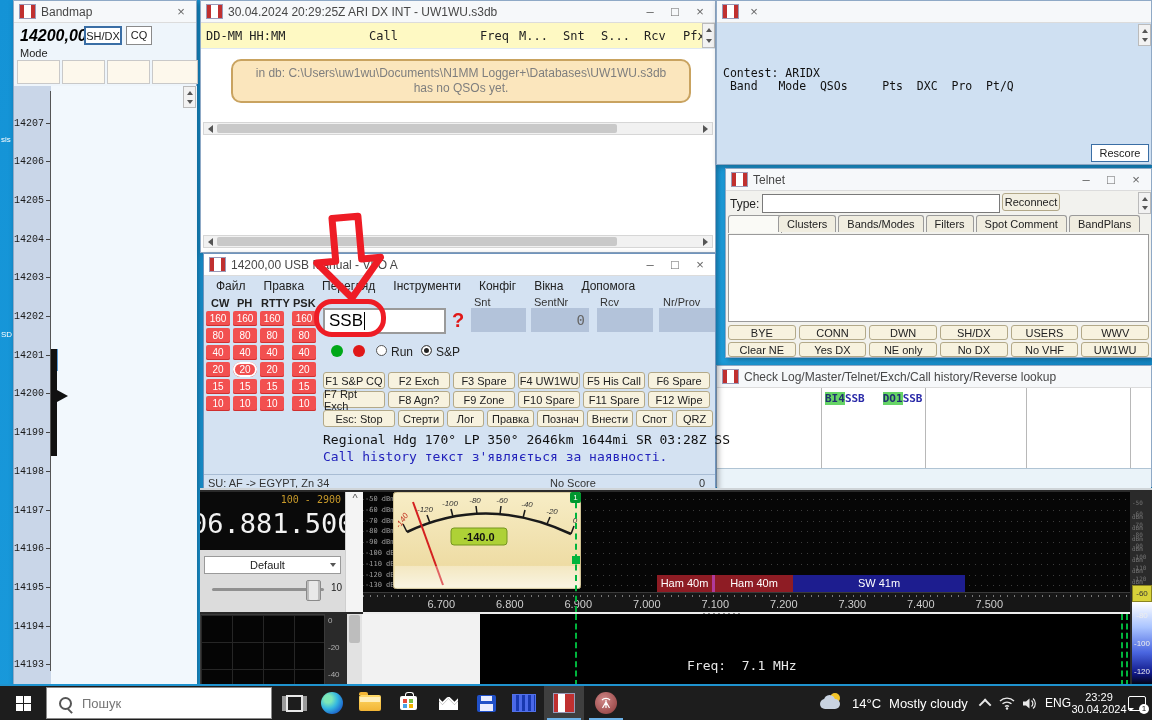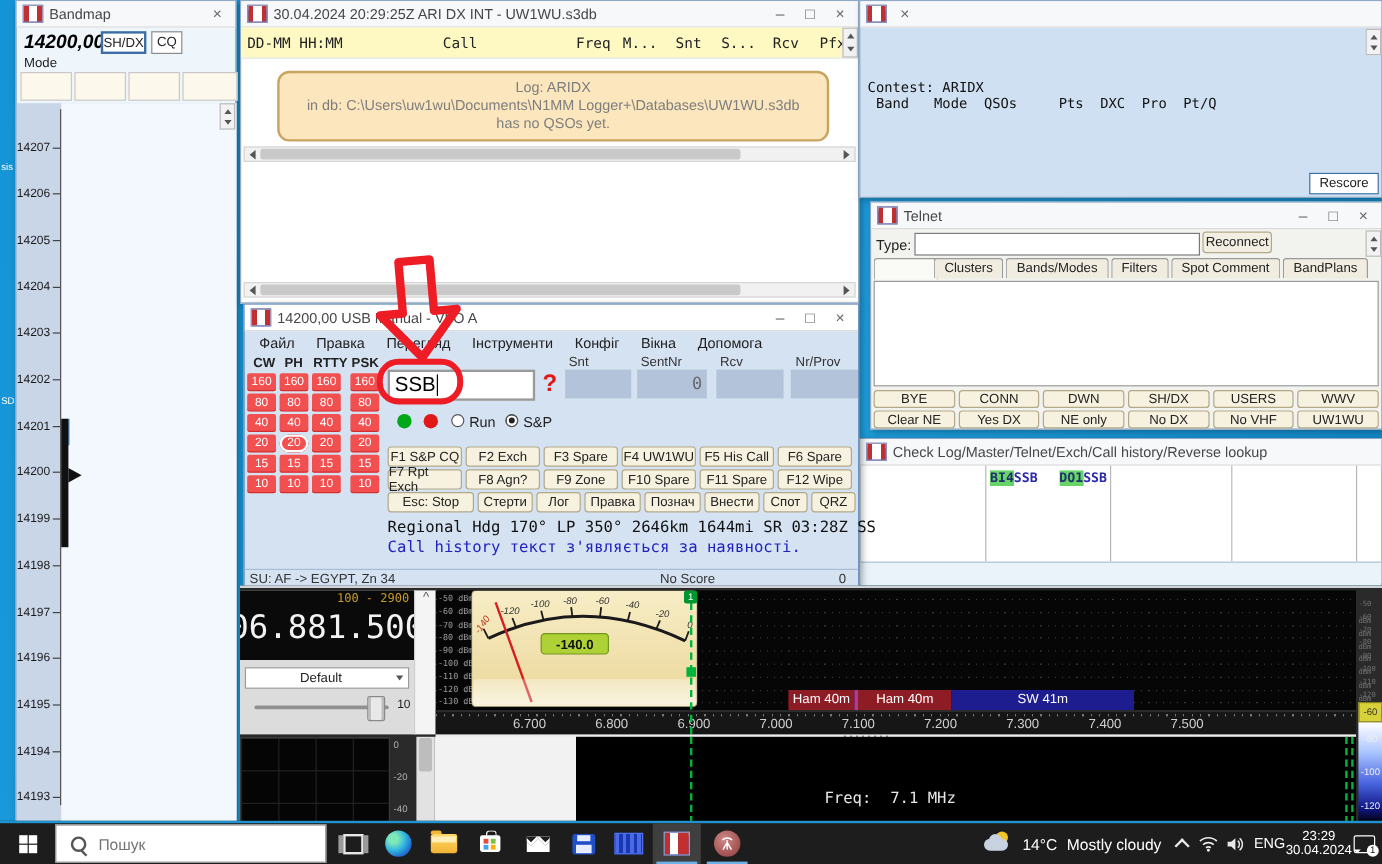--- a/index.html
+++ b/index.html
@@ -38,21 +38,21 @@
   .tab{background:#f0ede0;border:1px solid #9a9a9a;border-bottom:none;border-radius:3px 3px 0 0;padding:2px 8px;font-size:11px;color:#222;}
   .tbtnr{position:absolute;display:flex;gap:3px;}
   .tbtnr .cbtn{flex:1;height:15px;}
   .menu{display:flex;gap:18px;padding-left:12px;font-size:12px;color:#222;align-items:center;}
   .fkr{position:absolute;display:flex;gap:3px;}
   .fkr .cbtn{width:62px;height:17px;}
   .akr{position:absolute;display:flex;gap:3px;}
   .akr .cbtn{height:17px;flex:1;padding:0 4px;}
   .akr .cbtn:first-child{flex:2.3;}
   .scale-row{display:flex;align-items:center;justify-content:flex-end;height:14px;}
-  .scale-row .fl{font-size:10px;color:#1a1a1a;}
+  .scale-row .fl{font-size:10px;color:#1a1a1a;font-family:Liberation Mono, monospace;}
   .scale-row .tick{width:7px;height:1px;background:#444;margin-left:2px;}
   .tb-ico{position:absolute;top:0;height:34px;display:flex;align-items:center;justify-content:center;}
   .greenline{position:absolute;width:0;border-left:2px dashed #00b43c;}
   .palab{height:28px;font-size:8px;color:#eee;text-align:center;line-height:28px;}
 </style>
 </head>
 <body>
 
 <div id="screen">
 
@@ -166,21 +166,20 @@
       <span class="abs mono" style="left:400px;top:6px;font-size:12px;">S...</span>
       <span class="abs mono" style="left:443px;top:6px;font-size:12px;">Rcv</span>
       <span class="abs mono" style="left:482px;top:6px;font-size:12px;">Pfx</span>
       <div class="spin abs" style="left:501px;top:0;height:25px;">
           <i class="tri-u"></i>
           <i class="tri-d"></i>
         </div>
     </div>
     <div class="abs" style="left:30px;top:58px;width:460px;background:#fbe6bd;border:2px solid #c9a360;border-radius:10px;padding:5px 4px;text-align:center;color:#7e7e7e;font-size:12px;line-height:15px;box-sizing:border-box;">
 
-    <div>Log: ARIDX</div>
         <div>in db: C:\Users\uw1wu\Documents\N1MM Logger+\Databases\UW1WU.s3db</div>
         <div>has no QSOs yet.</div>
       </div>
     <div class="hscroll" style="left:2px;top:121px;width:510px;">
       <i class="tri-l"></i>
       <div class="hthumb" style="width:400px;margin-left:4px;"></div>
       <i class="tri-r" style="margin-left:auto;"></i>
     </div>
     <div class="hscroll" style="left:2px;top:234px;width:510px;">
       <i class="tri-l"></i>
@@ -446,21 +445,21 @@
         </div>
           <div class="dbmrow">
           <span class="dotl"></span>
             <span class="lab">-130 dBm</span>
         </div>
         </div>
 
       <div class="abs" style="left:294px;top:83px;width:55px;height:17px;background:#8e1c24;color:#fff;font-size:11px;text-align:center;line-height:17px;overflow:hidden;">Ham 40m</div>
       <div class="abs" style="left:349px;top:83px;width:3px;height:17px;background:#b03a9a;"></div>
       <div class="abs" style="left:352px;top:83px;width:78px;height:17px;background:#8e1c24;color:#fff;font-size:11px;text-align:center;line-height:17px;">Ham 40m</div>
-      <div class="abs" style="left:430px;top:83px;width:152px;height:17px;background:#1d1d8f;color:#fff;font-size:11px;text-align:center;line-height:17px;">SW 41m</div>
+      <div class="abs" style="left:430px;top:83px;width:172px;height:17px;background:#1d1d8f;color:#fff;font-size:11px;text-align:center;line-height:17px;">SW 41m</div>
 
       <div class="abs" style="left:0;top:100px;width:767px;height:19px;background:#161616;border-top:1px solid #3a3a3a;">
         <div style="position:absolute;left:0;top:2px;width:767px;height:2px;background-image:repeating-linear-gradient(to right,#777 0 1px,transparent 1px 7px);"></div>
         <div class="abs" style="left:44px;top:5px;display:flex;">
 
         <span style="width:68.5px;text-align:center;color:#cfcfcf;font-size:11px;">6.700</span>
             <span style="width:68.5px;text-align:center;color:#cfcfcf;font-size:11px;">6.800</span>
             <span style="width:68.5px;text-align:center;color:#cfcfcf;font-size:11px;">6.900</span>
             <span style="width:68.5px;text-align:center;color:#cfcfcf;font-size:11px;">7.000</span>
             <span style="width:68.5px;text-align:center;color:#cfcfcf;font-size:11px;">7.100</span>

